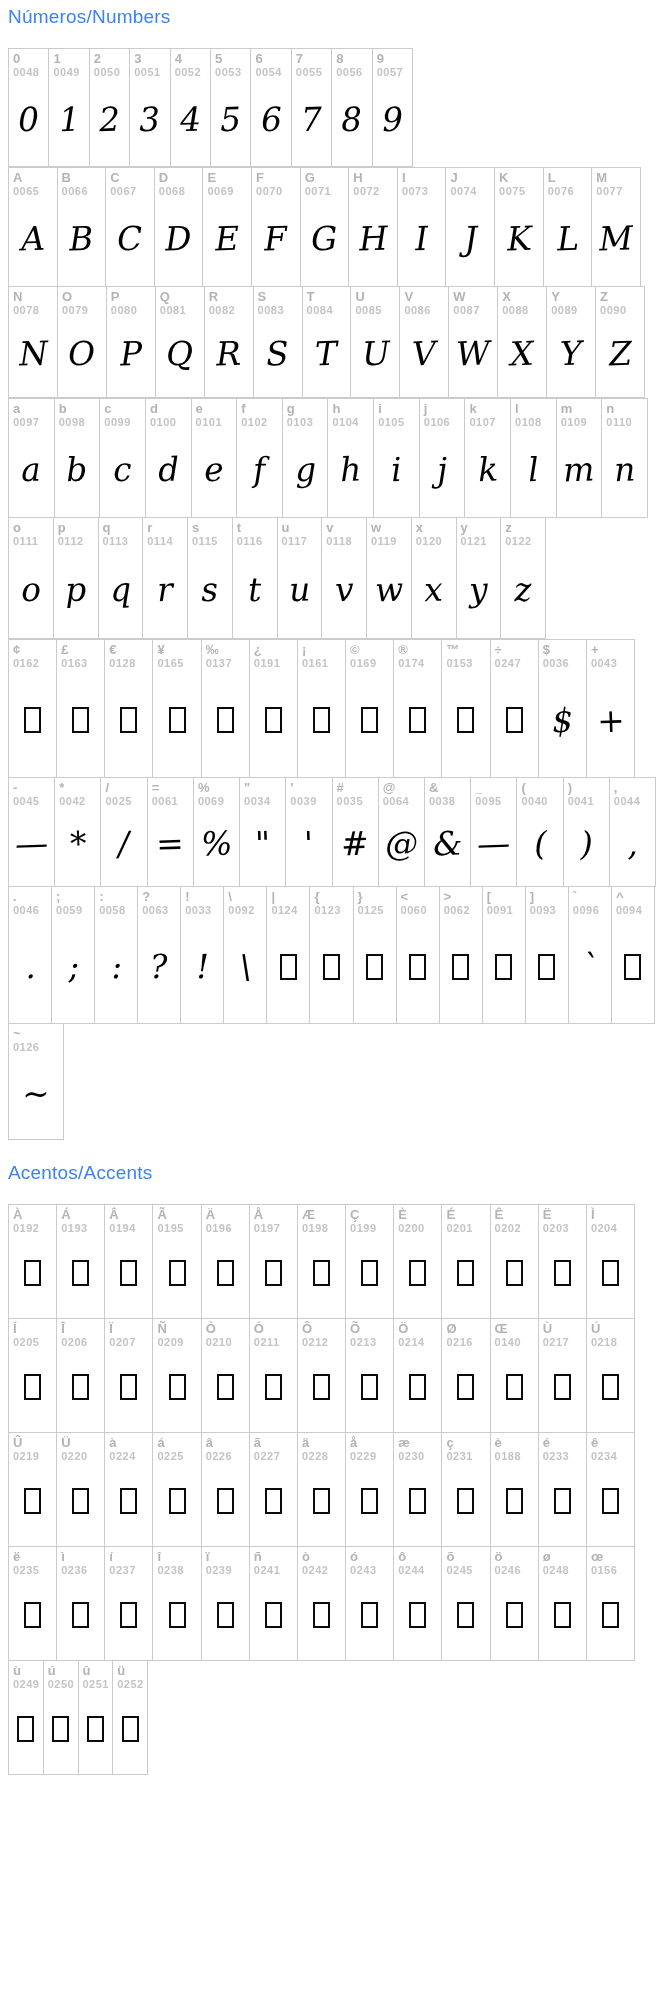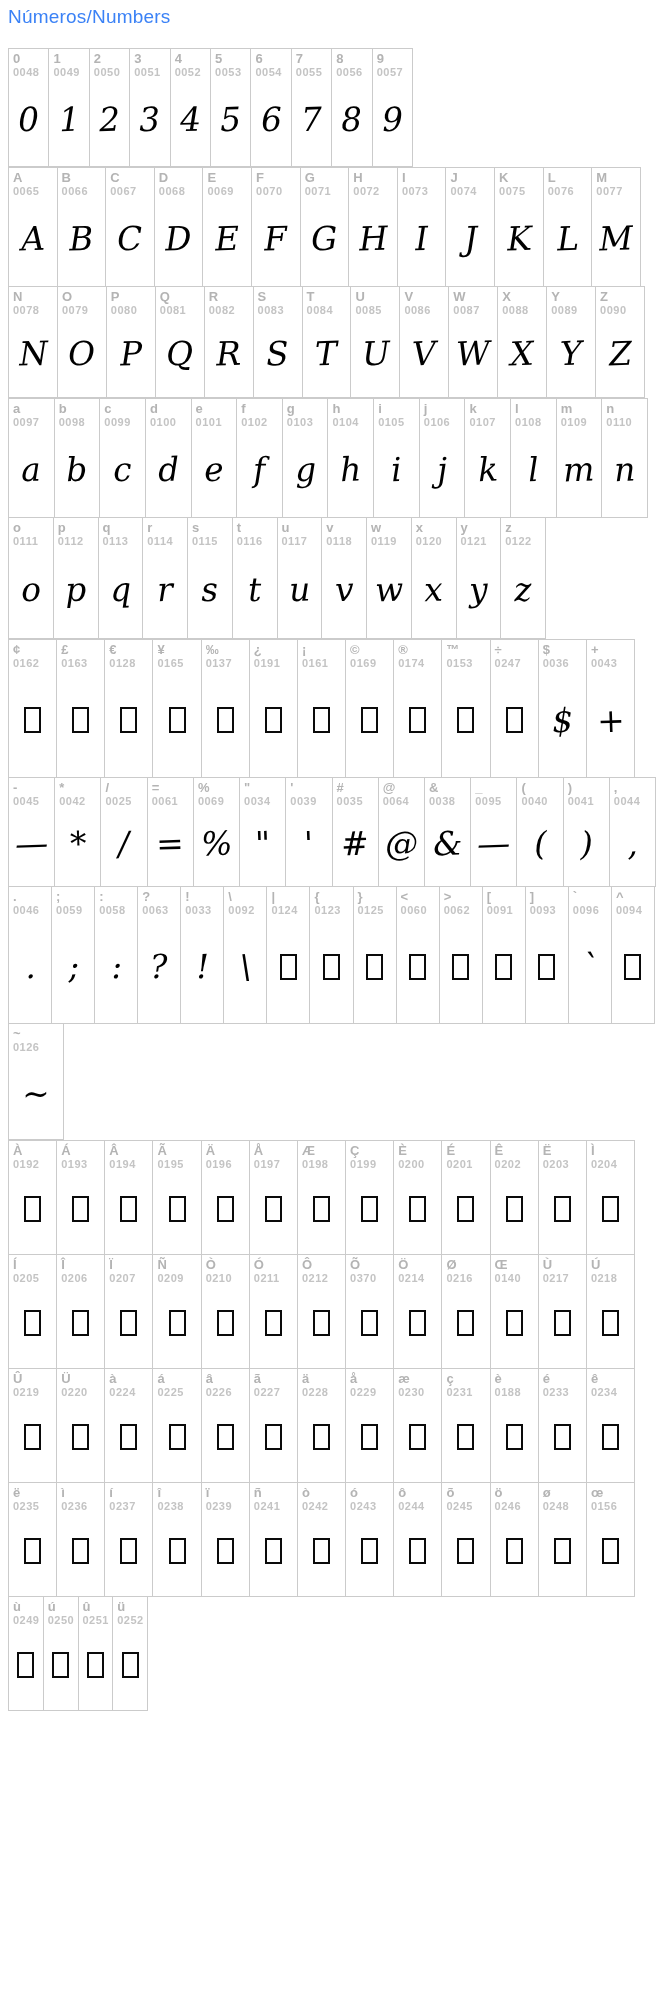--- a/index.html
+++ b/index.html
@@ -1013,20 +1013,21 @@
             </div>
             <div class="glyph-area">
               <span class="glyph">~</span>
             </div>
           </div>
         </div>
       </div>
   </section>
 
   <section class="sec">
+    <h2 class="sec-title">Acentos/Accents</h2>
     <div class="grid">
         <div class="grid-row" style="width: 627px; height: 115px;">
           <div class="cell">
             <div class="cell-head">
               <span class="char-label">À</span>
               <span class="code-label">0192</span>
             </div>
             <div class="glyph-area">
               <span class="tofu"></span>
             </div>
@@ -1200,21 +1201,21 @@
               <span class="char-label">Ô</span>
               <span class="code-label">0212</span>
             </div>
             <div class="glyph-area">
               <span class="tofu"></span>
             </div>
           </div>
           <div class="cell">
             <div class="cell-head">
               <span class="char-label">Õ</span>
-              <span class="code-label">0370</span>
+              <span class="code-label">0213</span>
             </div>
             <div class="glyph-area">
               <span class="tofu"></span>
             </div>
           </div>
           <div class="cell">
             <div class="cell-head">
               <span class="char-label">Ö</span>
               <span class="code-label">0214</span>
             </div>

